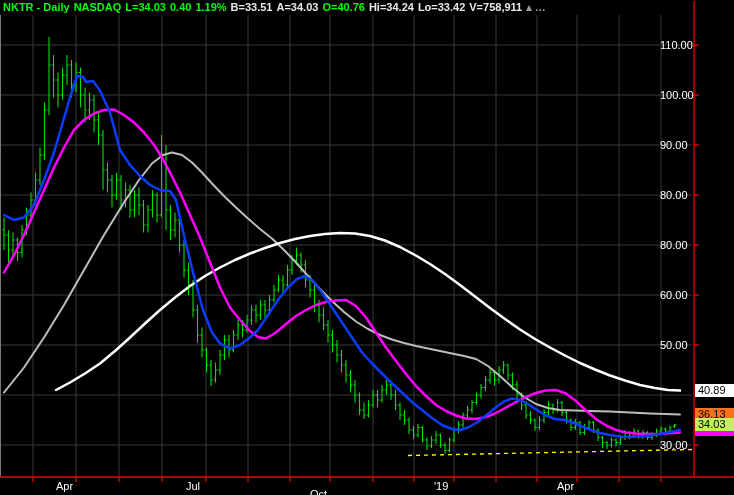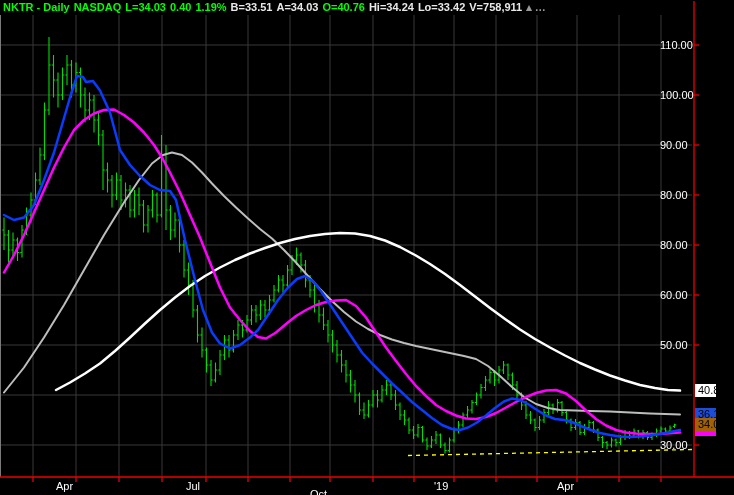--- a/index.html
+++ b/index.html
@@ -4,21 +4,21 @@
 <style>
   html,body{margin:0;padding:0;background:#000;}
   .screen{position:relative;width:734px;height:495px;background:#000;overflow:hidden;
           font-family:"Liberation Sans",sans-serif;}
   .hdr{position:absolute;left:3px;top:1px;width:728px;height:13px;display:flex;gap:4px;
        white-space:nowrap;overflow:hidden;font-size:11px;font-weight:bold;}
   .hdr span{flex:0 0 auto;}
   #chart-svg{position:absolute;left:0;top:0;}
   .ylab{position:absolute;left:660px;width:36px;height:12px;font-size:11px;color:#fff;
         line-height:12px;}
-  .ybox{position:absolute;left:695px;width:21px;height:13px;font-size:11px;color:#000;
+  .ybox{position:absolute;left:695px;width:39px;height:13px;font-size:11px;color:#000;
         line-height:13px;padding-left:3px;box-sizing:border-box;}
   .xlab{position:absolute;top:480px;width:40px;font-size:11px;color:#fff;}
   .axis-area{position:absolute;background:transparent;}
 </style>
 </head>
 <body>
 
 <div class="screen">
   <svg id="chart-svg" width="734" height="495">
       <line x1="33" y1="15" x2="33" y2="477" stroke="#383838" stroke-width="1"></line>
@@ -99,20 +99,20 @@
 <div class="ylab" style="top: 39px;">110.00</div>
     <div class="ylab" style="top: 89px;">100.00</div>
     <div class="ylab" style="top: 139px;">90.00</div>
     <div class="ylab" style="top: 189px;">80.00</div>
     <div class="ylab" style="top: 239px;">80.00</div>
     <div class="ylab" style="top: 289px;">60.00</div>
     <div class="ylab" style="top: 339px;">50.00</div>
     <div class="ylab" style="top: 439px;">30.00</div>
     <div class="ybox" style="top: 429px; height: 7px; background: rgb(255, 0, 255); color: rgb(0, 0, 0);"></div>
     <div class="ybox" style="top: 384.05px; height: 13px; background: rgb(255, 255, 255); color: rgb(0, 0, 0);">40.89</div>
-    <div class="ybox" style="top: 407.85px; height: 13px; background: #1d4ed8; color: rgb(0, 0, 0);">36.13</div>
-    <div class="ybox" style="top: 418.35px; height: 13px; background: #a16207; color: rgb(0, 0, 0);">34.03</div>
+    <div class="ybox" style="top: 407.85px; height: 13px; background: #f97316; color: rgb(0, 0, 0);">36.13</div>
+    <div class="ybox" style="top: 418.35px; height: 13px; background: #bef264; color: rgb(0, 0, 0);">34.03</div>
     <div class="xlab" style="left: 56px;">Apr</div>
     <div class="xlab" style="left: 186px;">Jul</div>
     <div class="xlab" style="left: 310px; margin-top: 8px;">Oct</div>
     <div class="xlab" style="left: 434px;">'19</div>
     <div class="xlab" style="left: 557px;">Apr</div>
   </div>
 
 </body></html>

